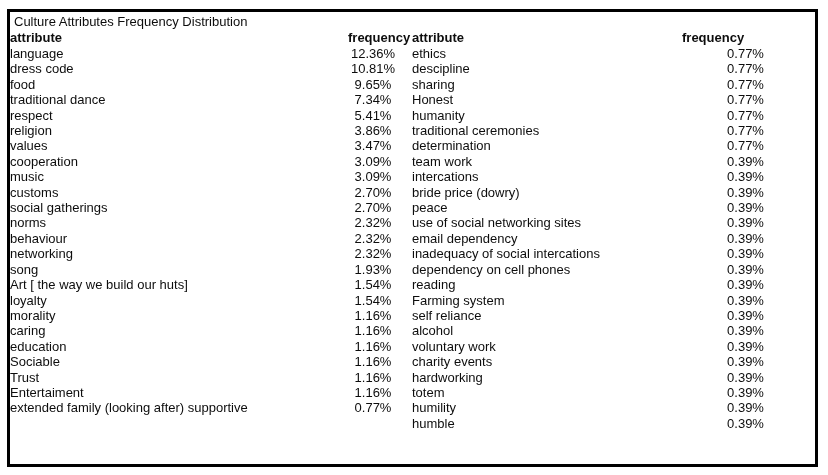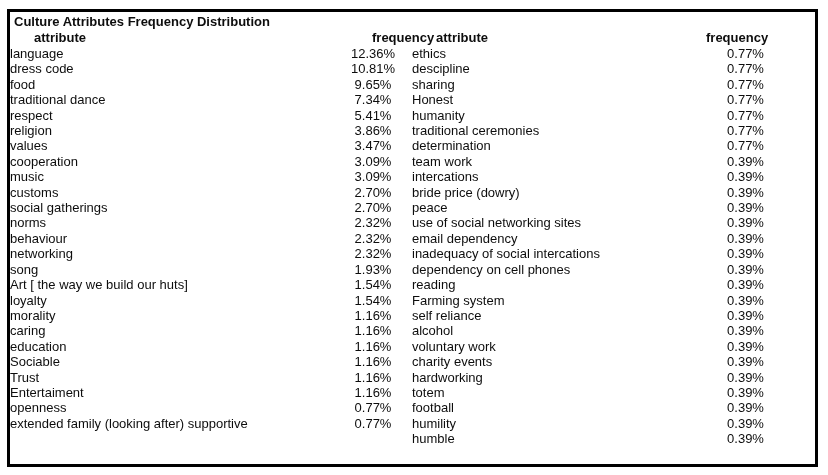--- a/index.html
+++ b/index.html
@@ -20,41 +20,40 @@
     position: absolute;
     left: 7px;
     top: 9px;
     width: 805px;
     height: 452px;
     border: 3px solid #000000;
     background: #ffffff;
     box-sizing: content-box;
   }
   .title {
-    font-weight: 700;
+    font-weight: 400;
     font-size: 13px;
     line-height: 17px;
     padding: 1px 0 0 4px;
     white-space: nowrap;
   }
   table.freq-table {
     border-collapse: collapse;
     table-layout: fixed;
     width: 805px;
   }
   .freq-table th, .freq-table td {
     padding: 0;
     font-size: 13px;
     white-space: nowrap;
   }
   .freq-table thead th {
     font-weight: 700;
     line-height: 16px;
     text-align: left;
-    padding-left: 24px;
   }
   .freq-table tbody td {
     font-weight: 400;
     line-height: 15.4px;
   }
   .c-attr1 { padding-left: 4px; }
   .c-attr2 { padding-left: 8px; }
   .c-freq  { text-align: center; }
   th.c-freq1 { padding-right: 2px; }
   td.c-freq1 { padding-right: 14px; }
@@ -215,26 +214,20 @@
             <td class="c-attr2">hardworking</td>
             <td class="c-freq c-freq2">0.39%</td>
           </tr>
           <tr>
             <td class="c-attr1">Entertaiment</td>
             <td class="c-freq c-freq1">1.16%</td>
             <td class="c-attr2">totem</td>
             <td class="c-freq c-freq2">0.39%</td>
           </tr>
           <tr>
-            <td class="c-attr1">openness</td>
-            <td class="c-freq c-freq1">0.77%</td>
-            <td class="c-attr2">football</td>
-            <td class="c-freq c-freq2">0.39%</td>
-          </tr>
-          <tr>
             <td class="c-attr1">extended family (looking after) supportive</td>
             <td class="c-freq c-freq1">0.77%</td>
             <td class="c-attr2">humility</td>
             <td class="c-freq c-freq2">0.39%</td>
           </tr>
           <tr>
             <td class="c-attr1"></td>
             <td class="c-freq c-freq1"></td>
             <td class="c-attr2">humble</td>
             <td class="c-freq c-freq2">0.39%</td>

